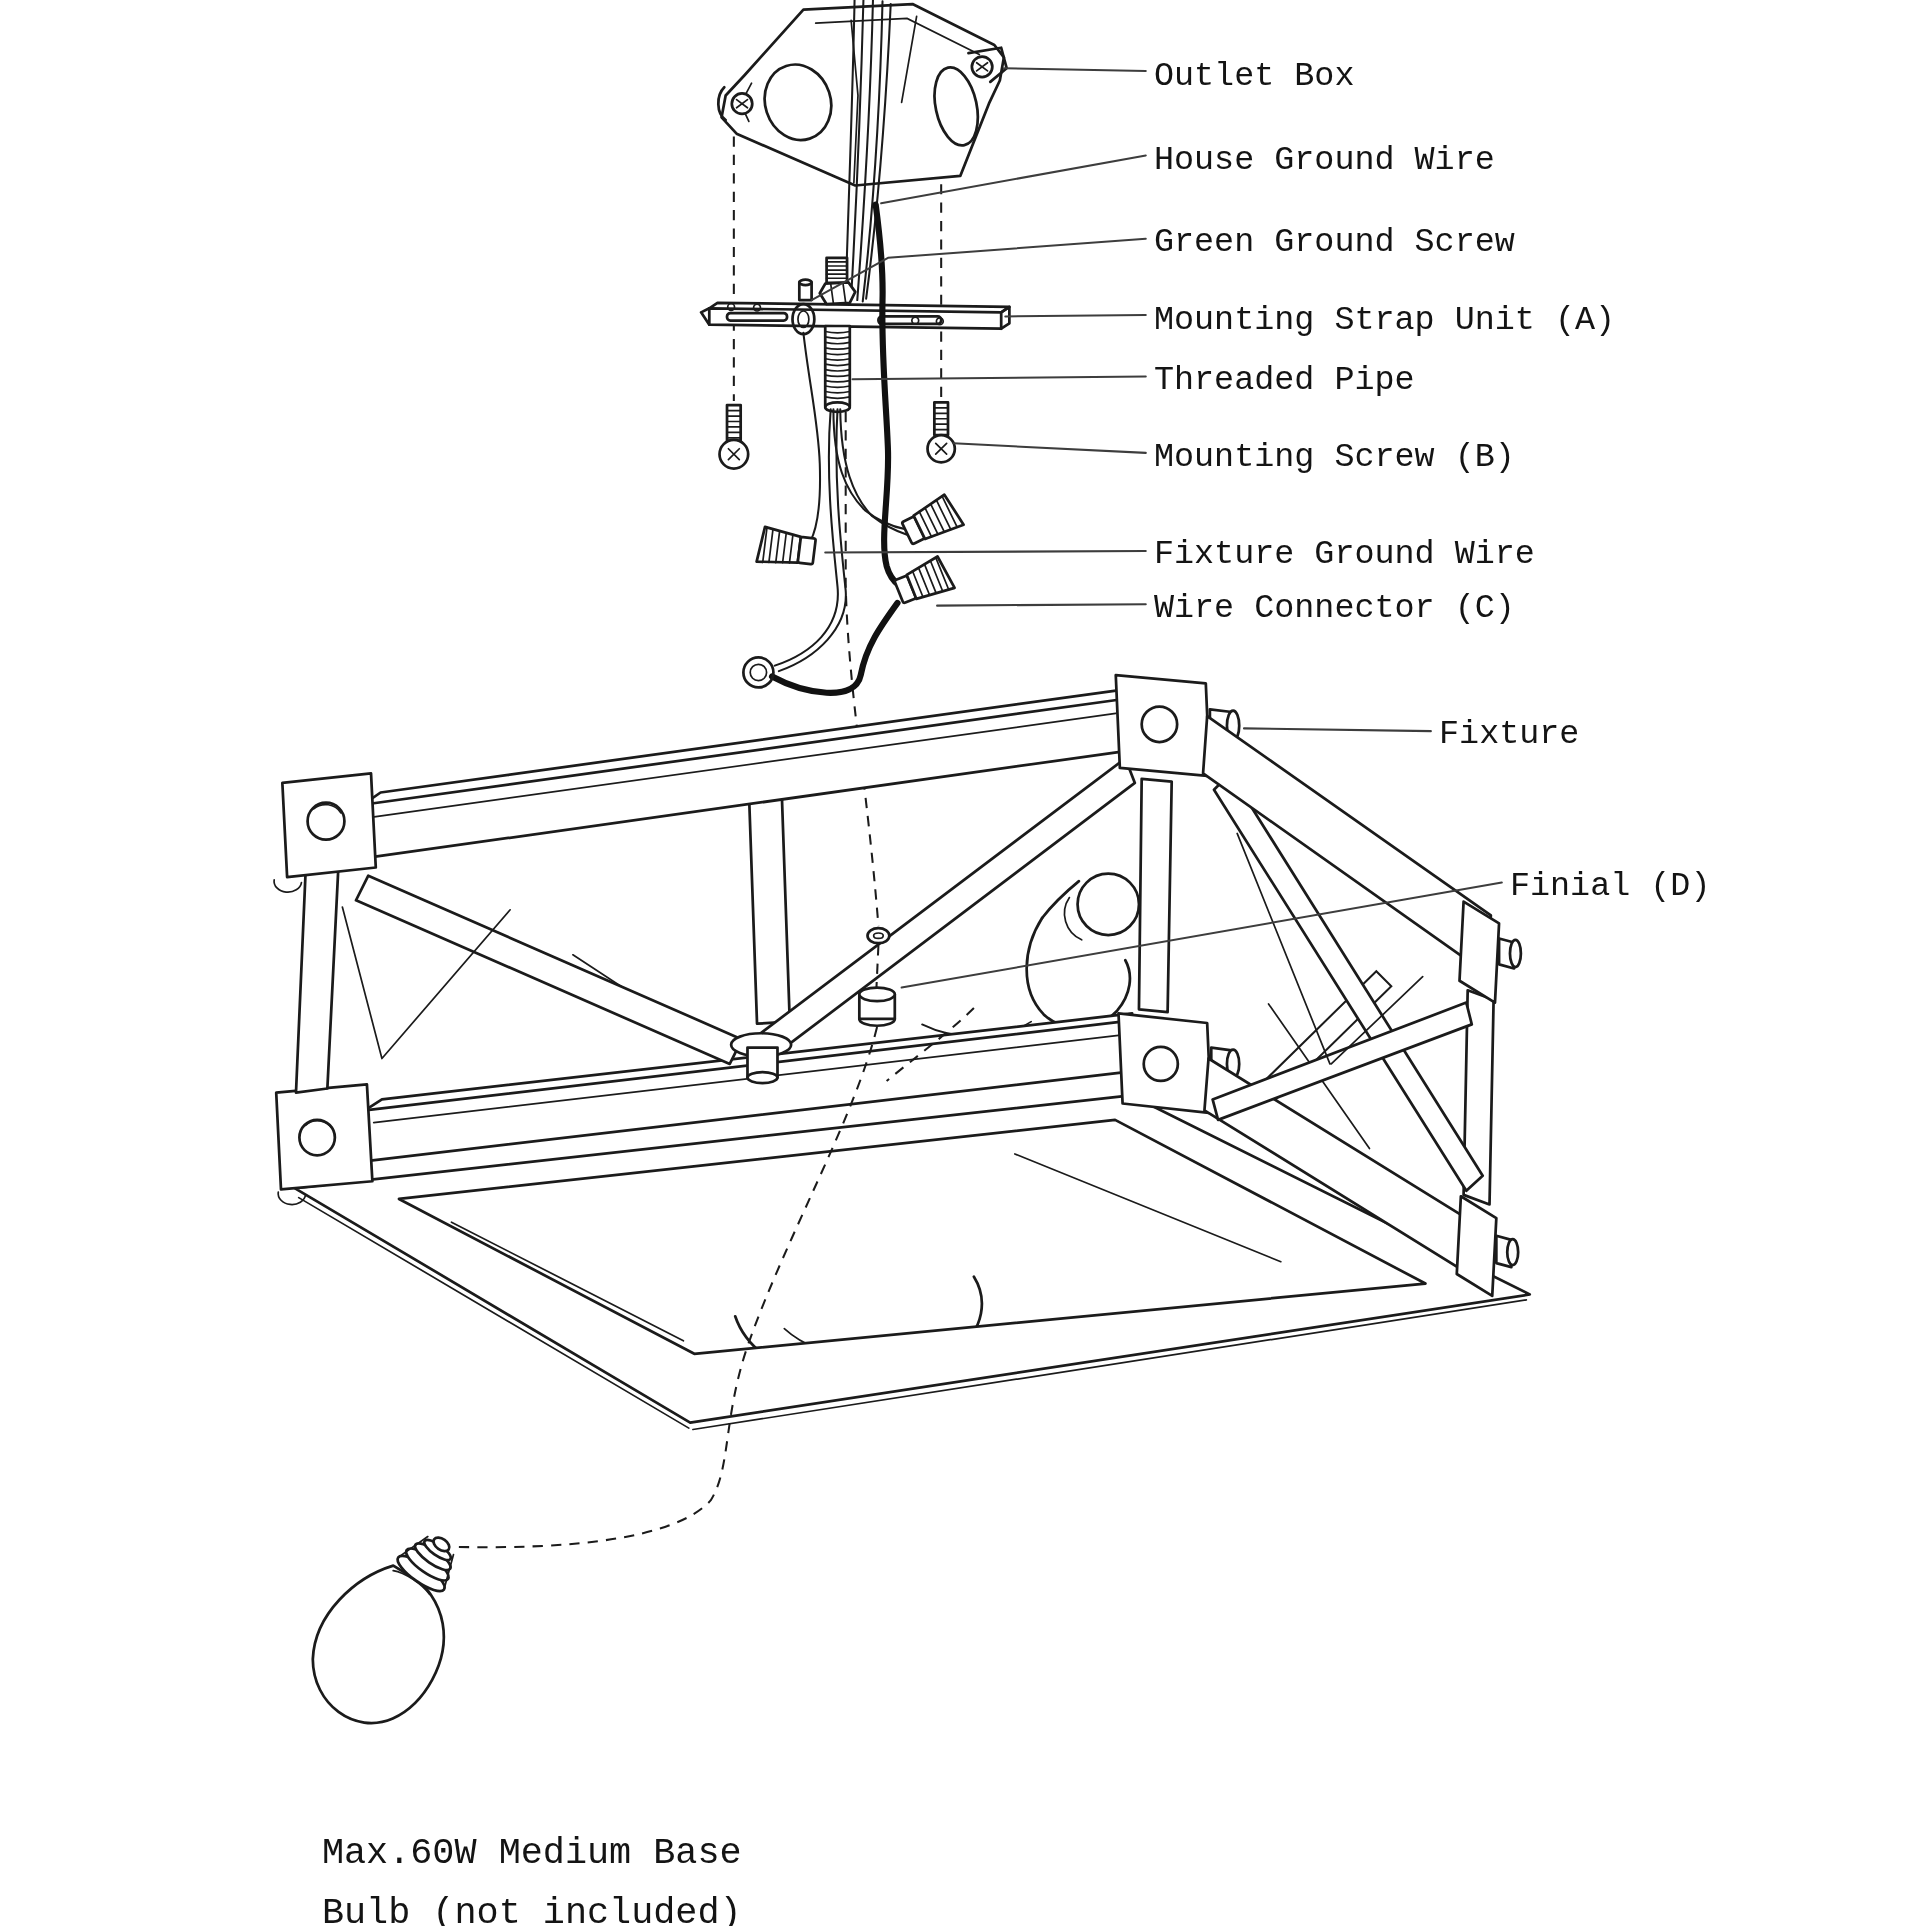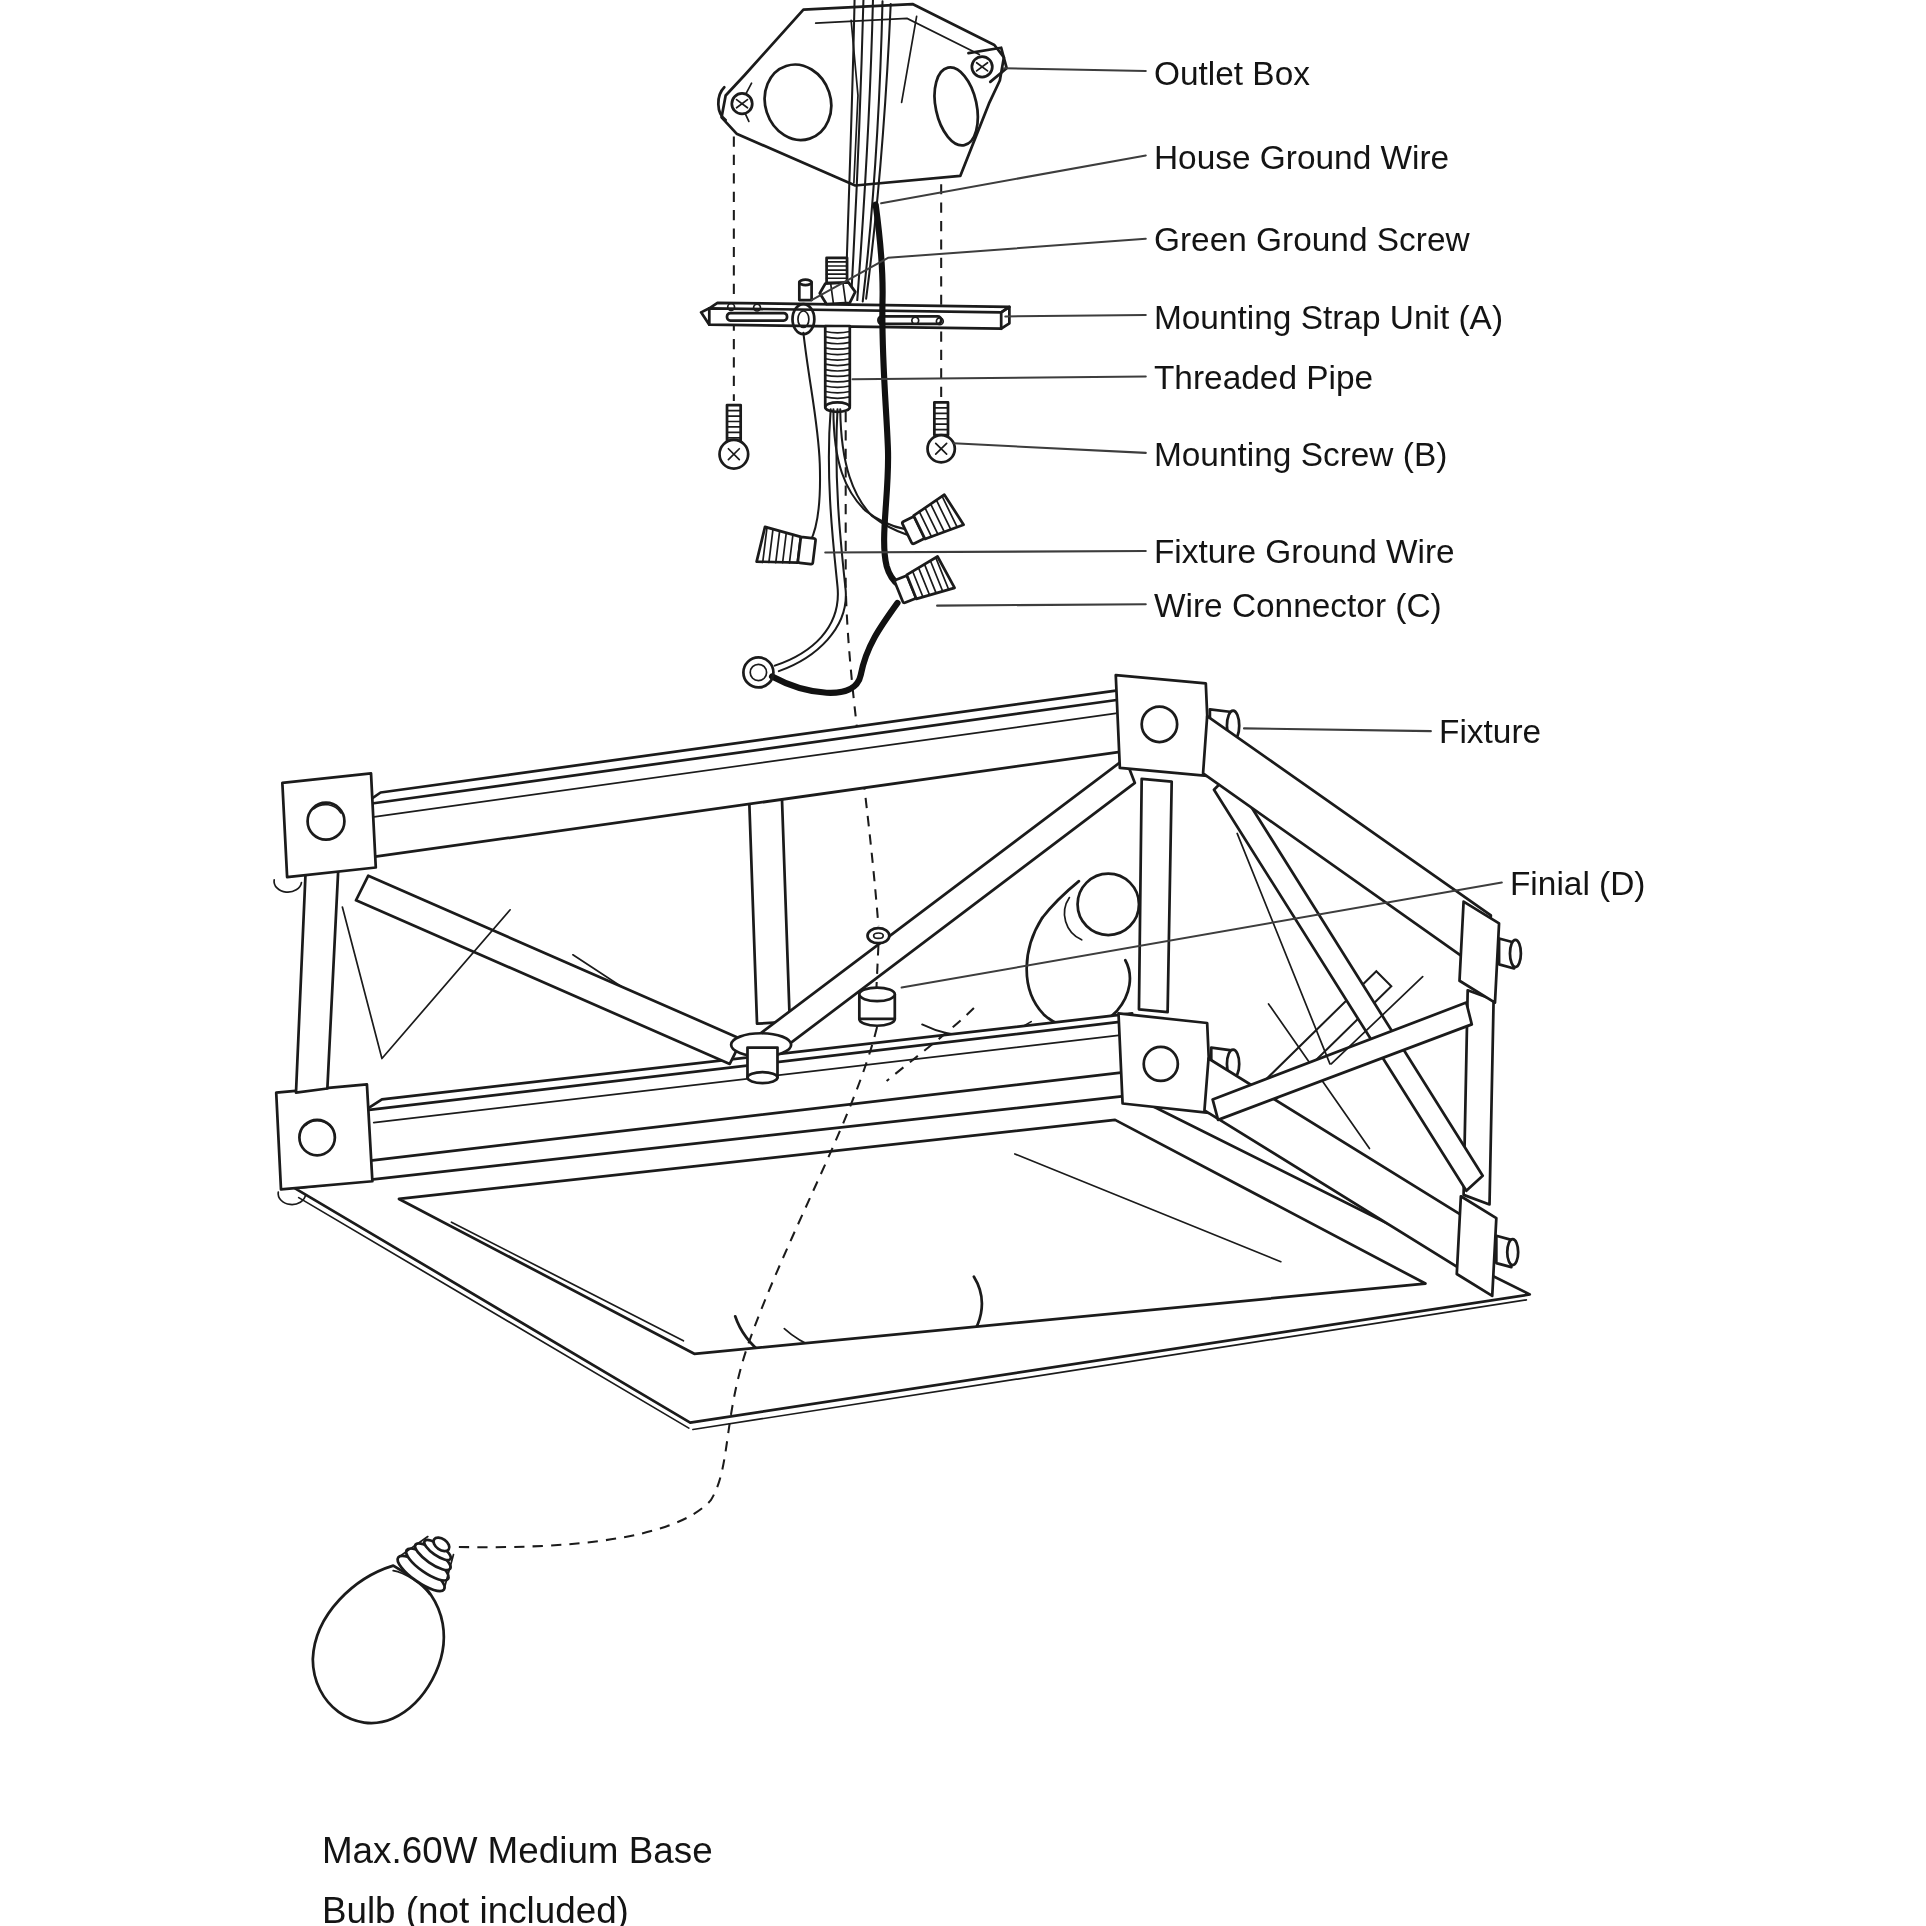--- a/index.html
+++ b/index.html
@@ -1,17 +1,17 @@
 <!DOCTYPE html>
 <html style="font-size:11px"><head>
 <meta charset="utf-8">
 <style>
   html,body{margin:0;padding:0;background:#ffffff;}
   .page{position:relative;width:1926px;height:1926px;background:#ffffff;overflow:hidden;
-        font-family:Liberation Sans, sans-serif;}
+        font-family:Liberation Mono, monospace;}
   svg{position:absolute;left:0;top:0;}
   .s  {fill:none;stroke:#1b1b1b;stroke-width:4;stroke-linecap:round;stroke-linejoin:round;}
   .sf {fill:#ffffff;stroke:#1b1b1b;stroke-width:4;stroke-linecap:round;stroke-linejoin:round;}
   .t  {fill:none;stroke:#1b1b1b;stroke-width:2.5;stroke-linecap:round;}
   .w  {fill:none;stroke:#1b1b1b;stroke-width:3;stroke-linecap:round;}
   .blk{fill:none;stroke:#111111;stroke-width:9;stroke-linecap:round;}
   .dash{fill:none;stroke:#1b1b1b;stroke-width:3;stroke-dasharray:15 12;stroke-linecap:butt;}
   .leader{fill:none;stroke:#3d3d3d;stroke-width:3;stroke-linecap:round;stroke-linejoin:round;}
   .lbl{font-size:49px;fill:#141414;}
   .note{font-size:54px;fill:#141414;}

